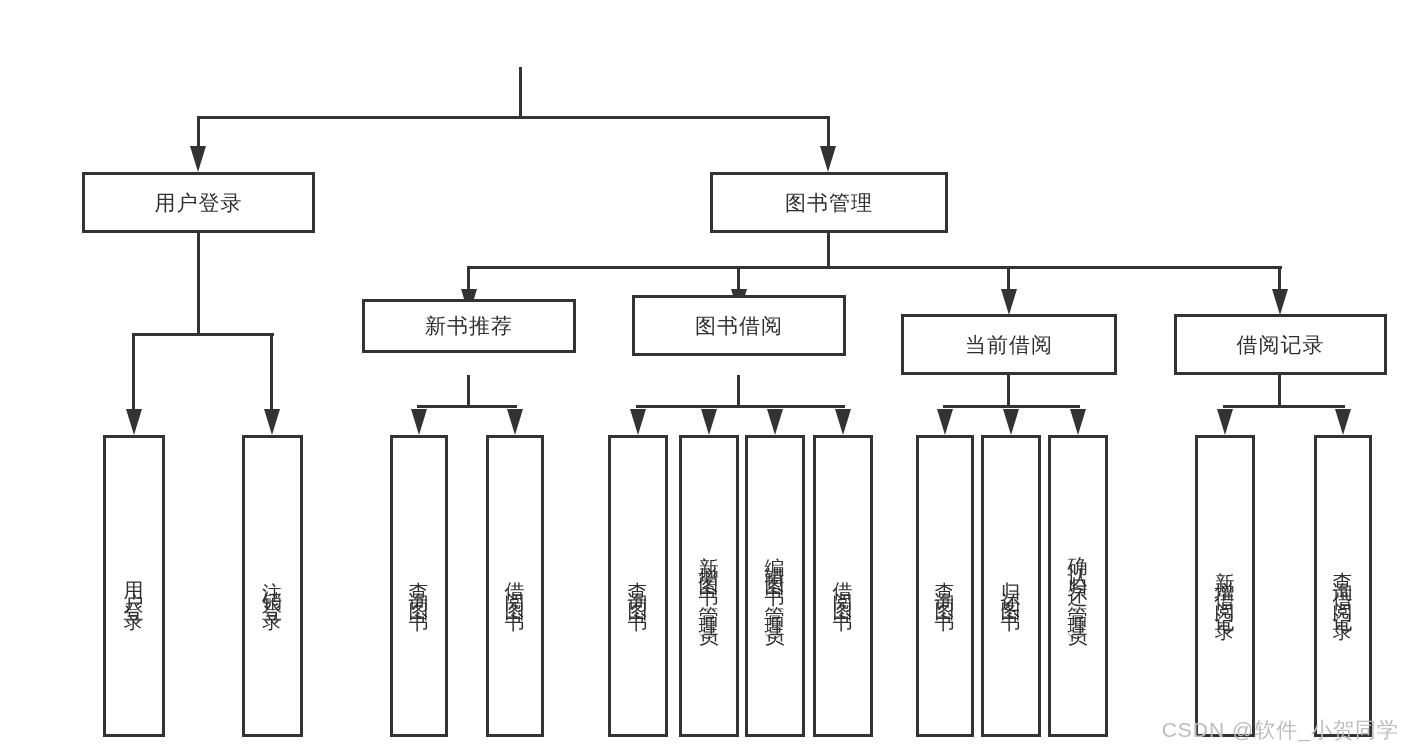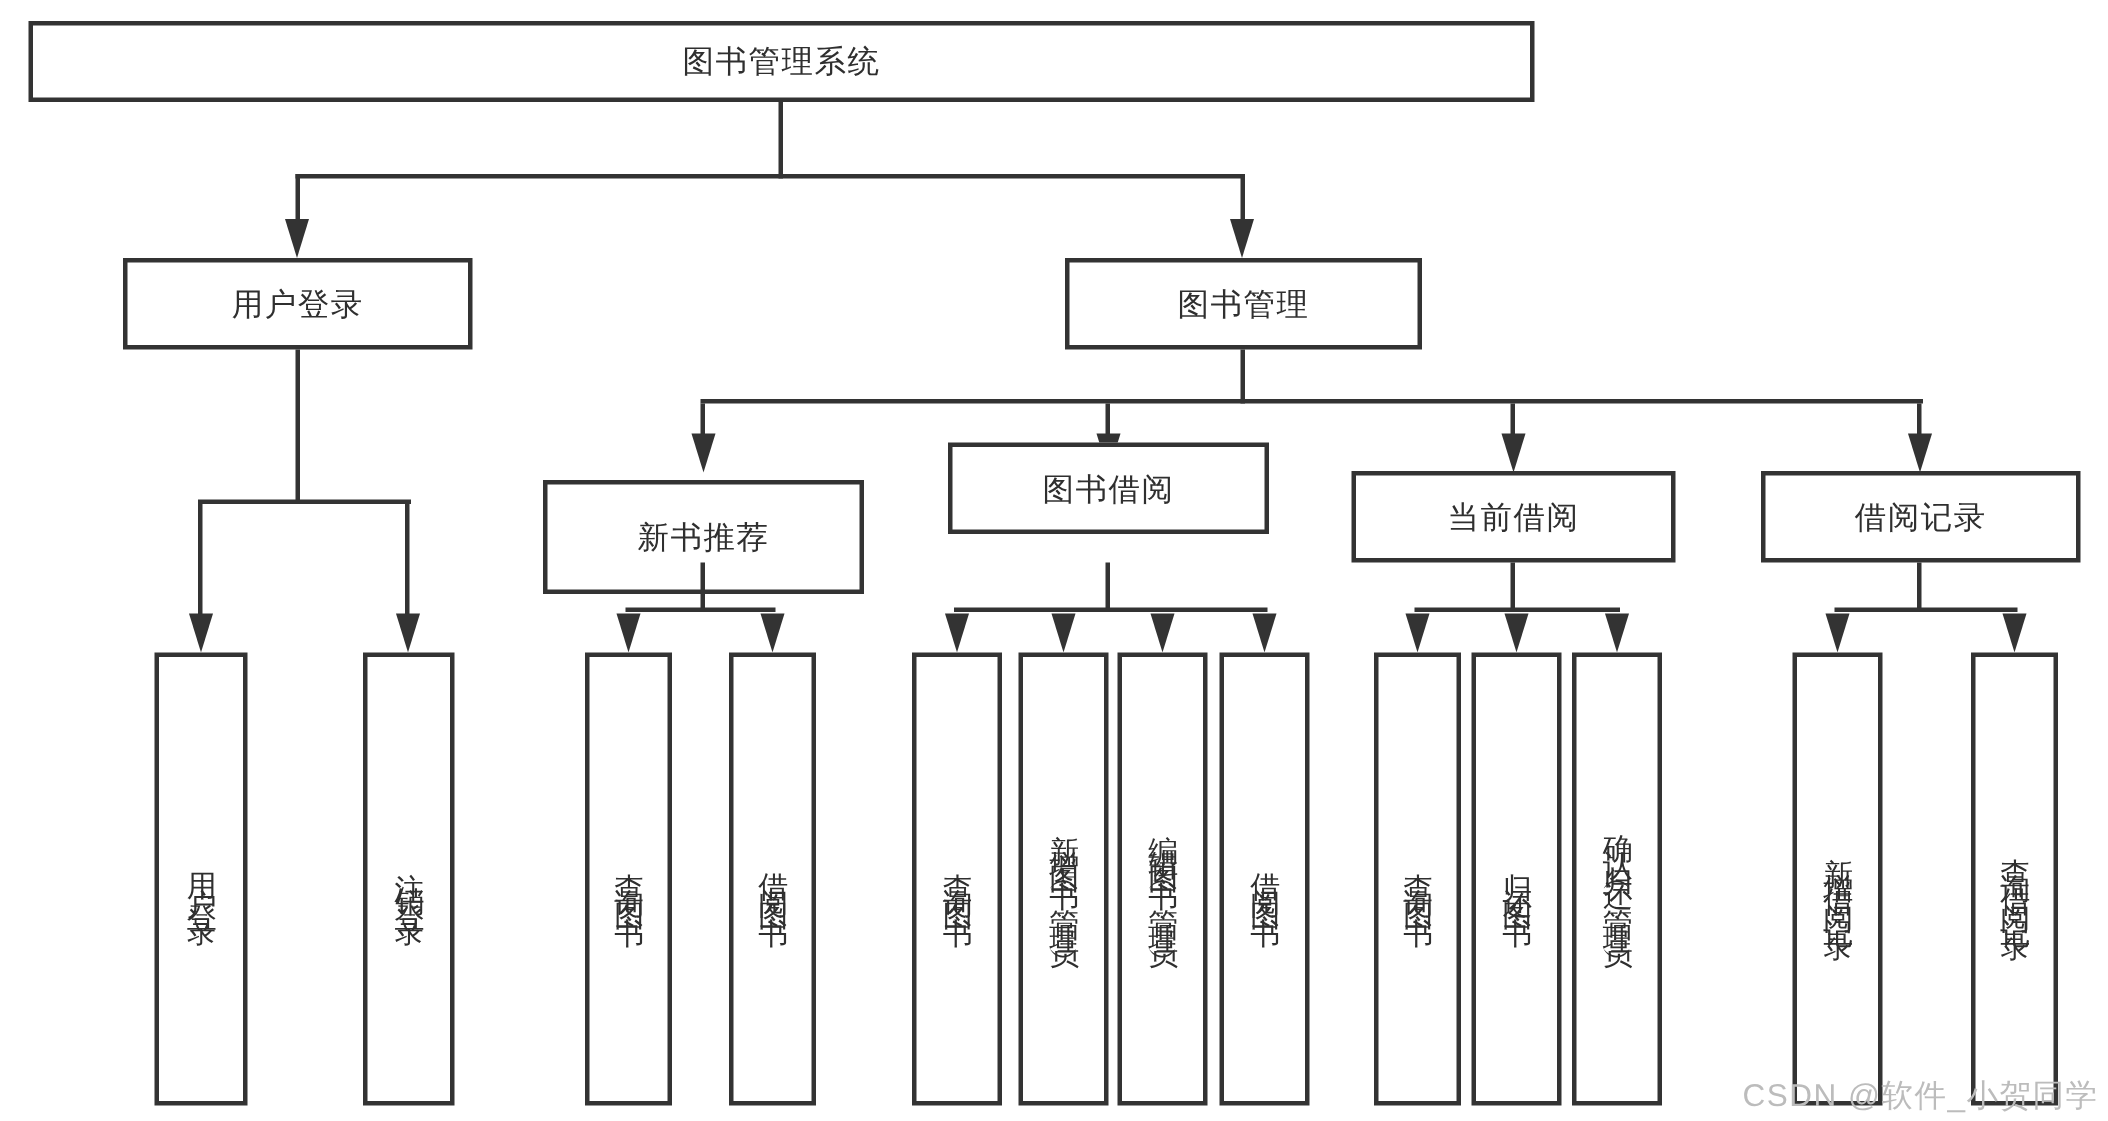--- a/index.html
+++ b/index.html
@@ -53,23 +53,20 @@
     font-size: 21px;
     letter-spacing: 1px;
     z-index: 5;
   }
 </style>
 </head>
 <body>
 
 <div class="stage">
 
-  <div class="node" style="left:19px; top:14px; width:1004px; height:54px;">
-    <span>图书管理系统</span>
-  </div>
 
   <div class="line" style="left:519px; top:67px; width:3px; height:52px;"></div>
   <div class="line" style="left:197px; top:116px; width:633px; height:3px;"></div>
   <div class="line" style="left:197px; top:116px; width:3px; height:32px;"></div>
   <div class="arrow" style="left:190px; top:146px;"></div>
   <div class="line" style="left:827px; top:116px; width:3px; height:32px;"></div>
   <div class="arrow" style="left:820px; top:146px;"></div>
 
   <div class="node" style="left:82px; top:172px; width:233px; height:61px;">
     <span>用户登录</span>
@@ -89,21 +86,21 @@
   <div class="line" style="left:467px; top:266px; width:815px; height:3px;"></div>
   <div class="line" style="left:467px; top:269px; width:3px; height:22px;"></div>
   <div class="arrow" style="left:461px; top:289px;"></div>
   <div class="line" style="left:737px; top:269px; width:3px; height:22px;"></div>
   <div class="arrow" style="left:731px; top:289px;"></div>
   <div class="line" style="left:1007px; top:269px; width:3px; height:22px;"></div>
   <div class="arrow" style="left:1001px; top:289px;"></div>
   <div class="line" style="left:1278px; top:269px; width:3px; height:22px;"></div>
   <div class="arrow" style="left:1272px; top:289px;"></div>
 
-  <div class="node" style="left:362px; top:320px; width:214px; height:76px;">
+  <div class="node" style="left:362px; top:299px; width:214px; height:54px;">
     <span>新书推荐</span>
   </div>
   <div class="node" style="left:632px; top:295px; width:214px; height:61px;">
     <span>图书借阅</span>
   </div>
   <div class="node" style="left:901px; top:314px; width:216px; height:61px;">
     <span>当前借阅</span>
   </div>
   <div class="node" style="left:1174px; top:314px; width:213px; height:61px;">
     <span>借阅记录</span>

